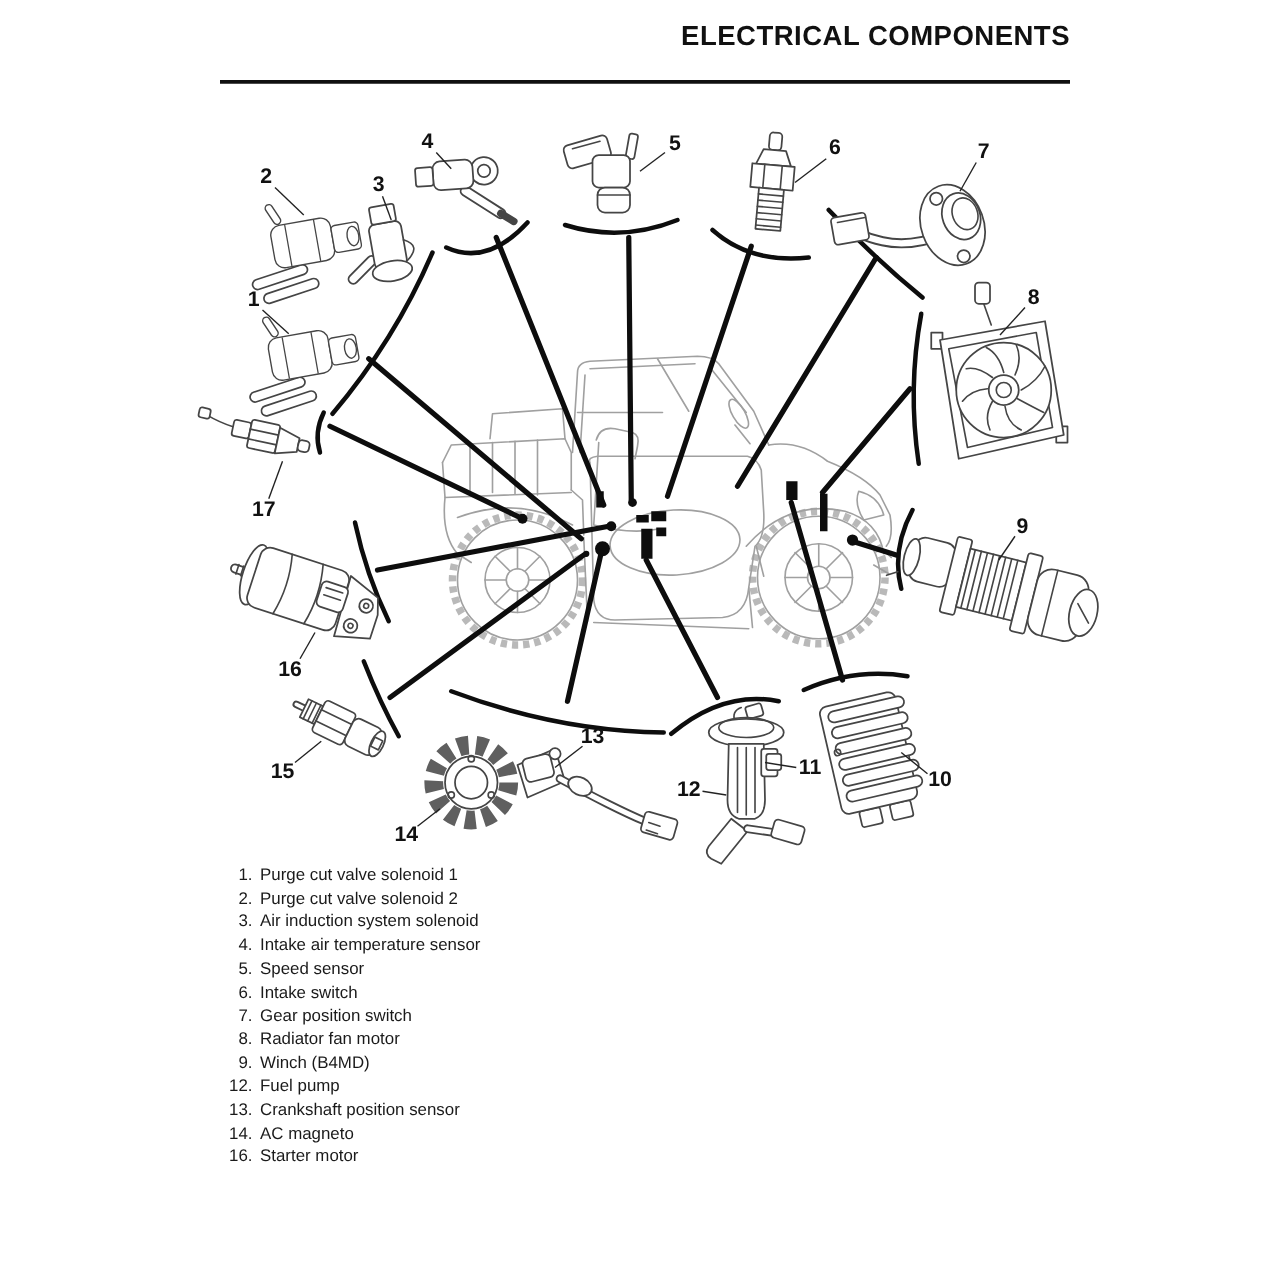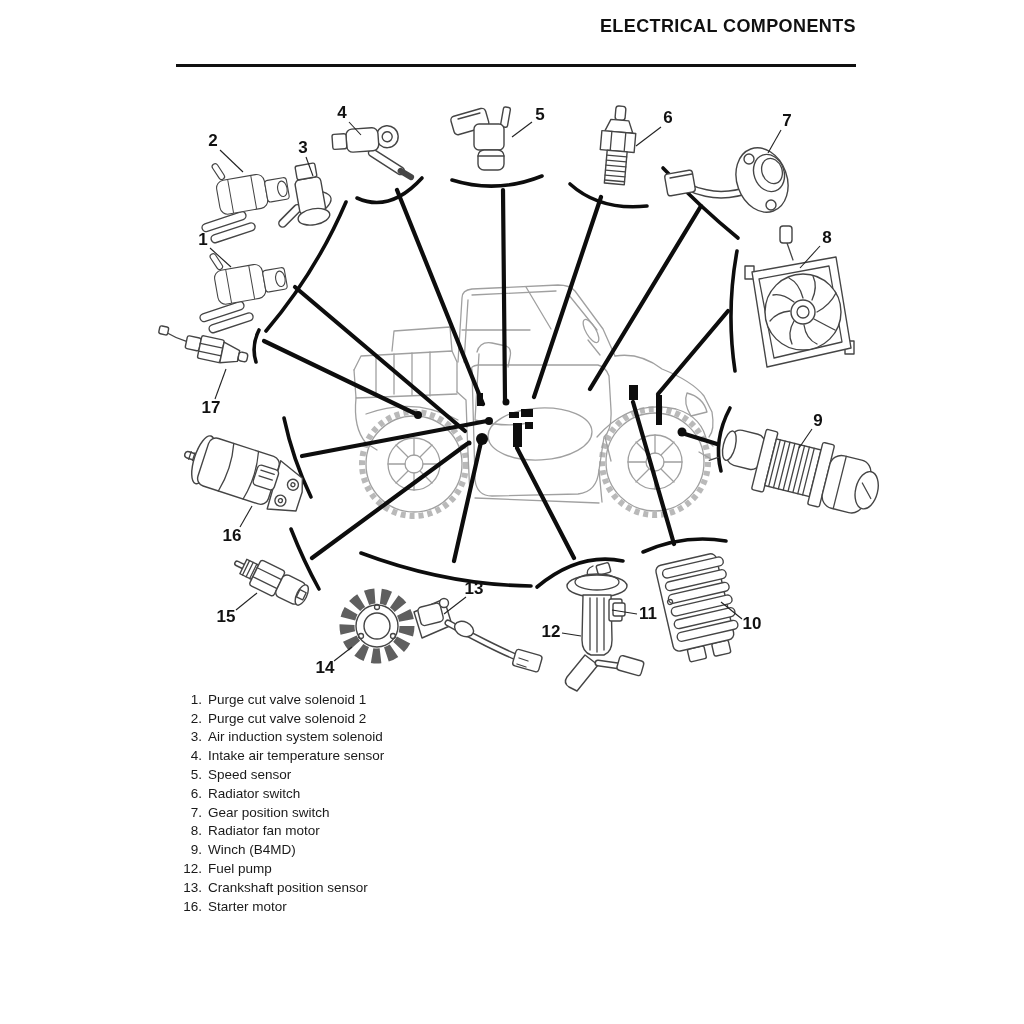--- a/index.html
+++ b/index.html
@@ -1,18 +1,18 @@
 <!DOCTYPE html>
 <html><head>
 <meta charset="utf-8">
 <style>
   html,body{margin:0;padding:0;background:#fff;}
   .pg{position:relative;width:1024px;height:1024px;background:#fff;overflow:hidden;
       font-family:"Liberation Sans","DejaVu Sans",sans-serif;color:#111;}
-  .title{position:absolute;top:16px;right:168px;font-size:18px;font-weight:bold;
+  .title{position:absolute;top:16px;right:168px;font-size:22px;font-weight:bold;
          letter-spacing:.4px;white-space:nowrap;}
   .rule{position:absolute;left:176px;top:64px;width:680px;height:3px;background:#101010;}
   .dia{position:absolute;left:0;top:0;width:1024px;height:1024px;}
   .callout{position:absolute;transform:translate(-50%,-50%);font-size:17px;font-weight:bold;
            color:#111;white-space:nowrap;}
   .legend{position:absolute;left:176px;top:690px;width:440px;}
   .lrow{display:flex;height:18.8px;align-items:center;font-size:13.5px;color:#1a1a1a;}
   .lnum{width:26px;text-align:right;flex:0 0 26px;}
   .llab{margin-left:6px;white-space:nowrap;text-align:center;}
   
@@ -385,21 +385,21 @@
     <div class="lrow">
         <span class="lnum">4.</span>
         <span class="llab">Intake air temperature sensor</span>
       </div>
     <div class="lrow">
         <span class="lnum">5.</span>
         <span class="llab">Speed sensor</span>
       </div>
     <div class="lrow">
         <span class="lnum">6.</span>
-        <span class="llab">Radiator switch</span>
+        <span class="llab">Intake switch</span>
       </div>
     <div class="lrow">
         <span class="lnum">7.</span>
         <span class="llab">Gear position switch</span>
       </div>
     <div class="lrow">
         <span class="lnum">8.</span>
         <span class="llab">Radiator fan motor</span>
       </div>
     <div class="lrow">
@@ -408,18 +408,22 @@
       </div>
     <div class="lrow">
         <span class="lnum">12.</span>
         <span class="llab">Fuel pump</span>
       </div>
     <div class="lrow">
         <span class="lnum">13.</span>
         <span class="llab">Crankshaft position sensor</span>
       </div>
     <div class="lrow">
+        <span class="lnum">14.</span>
+        <span class="llab">AC magneto</span>
+      </div>
+    <div class="lrow">
         <span class="lnum">16.</span>
         <span class="llab">Starter motor</span>
       </div>
   </div>
 
 </div>
 
 </body></html>

